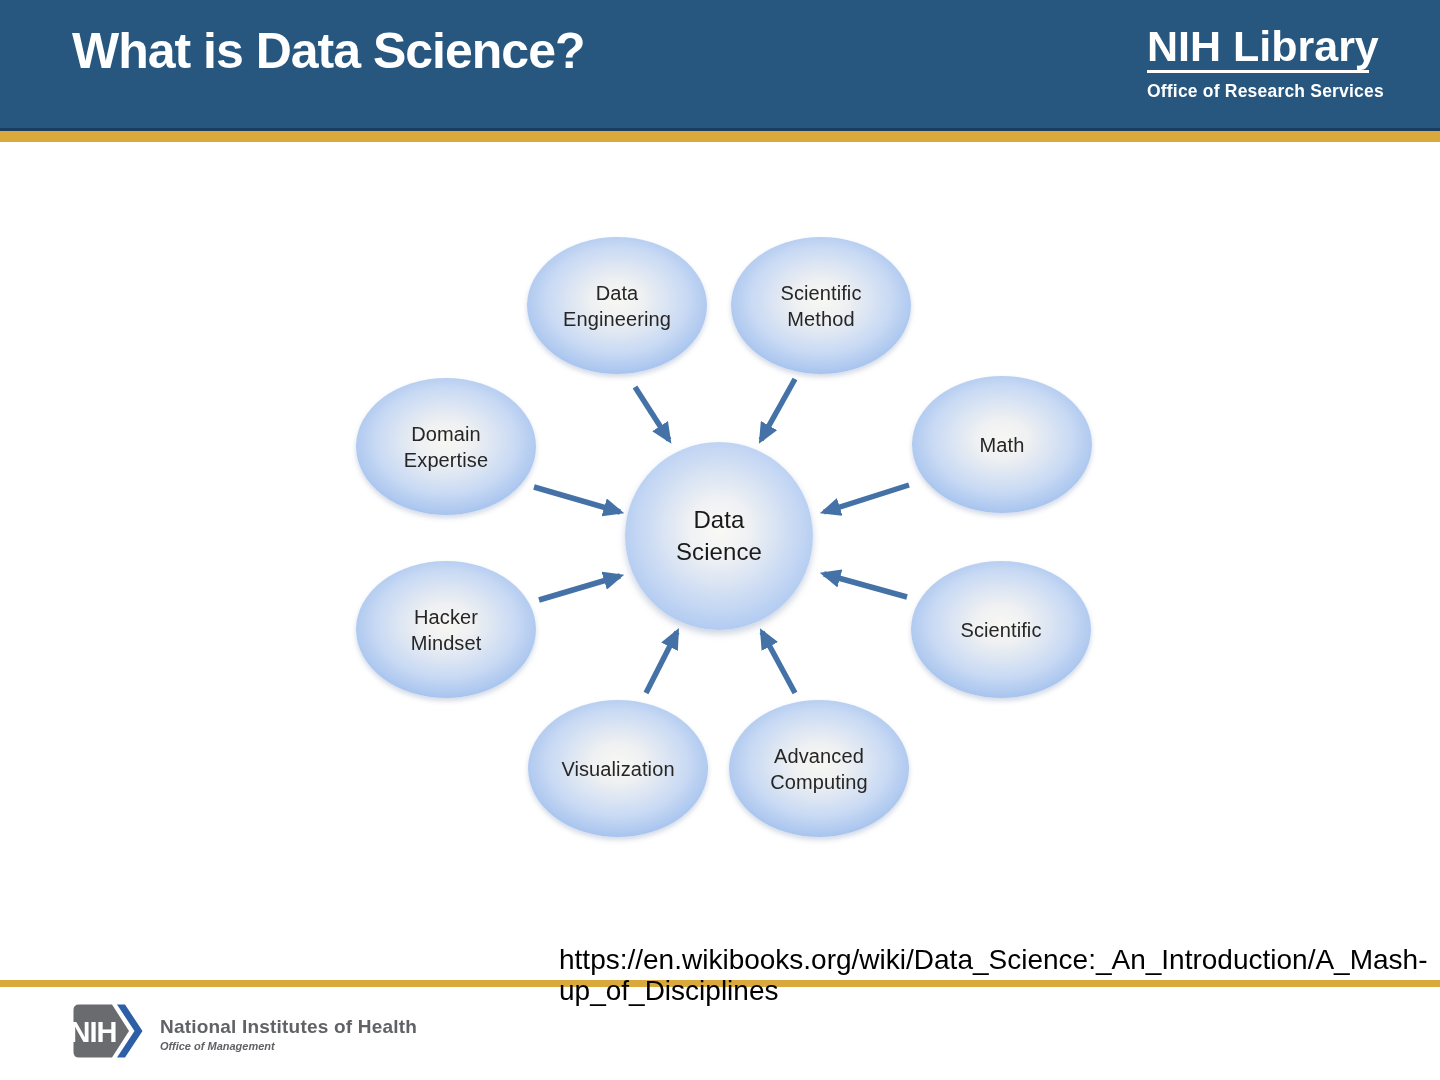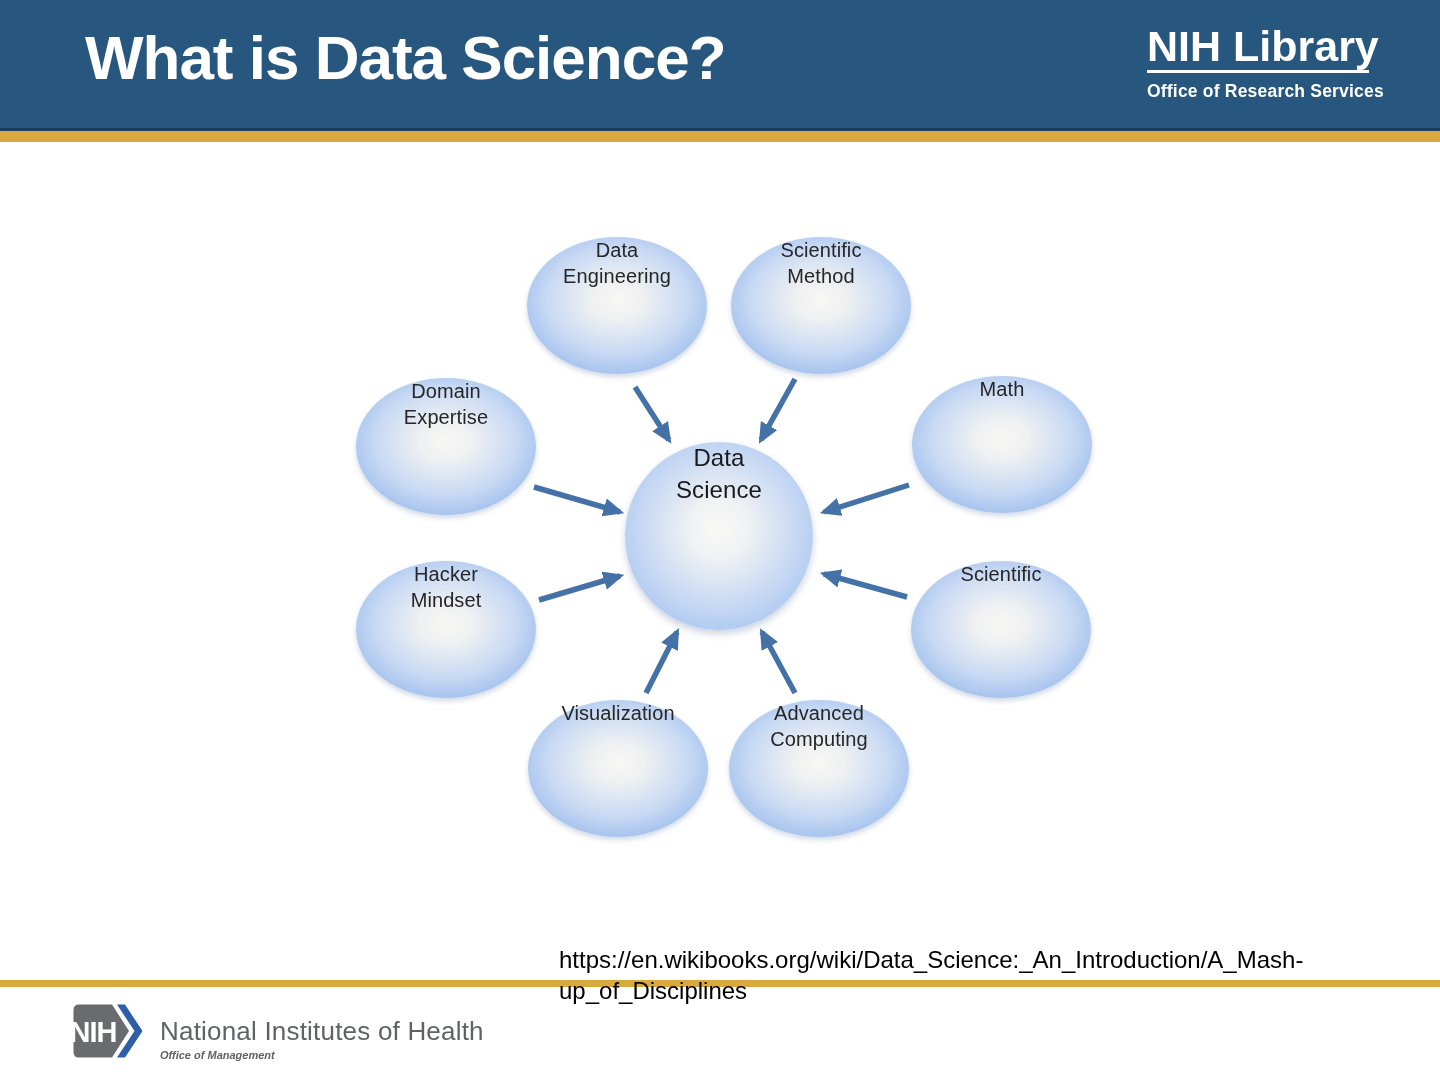--- a/index.html
+++ b/index.html
@@ -4,35 +4,35 @@
 <style>
   html,body{margin:0;padding:0;background:#888;}
   .slide{
     position:relative;width:1440px;height:1080px;background:#ffffff;
     overflow:hidden;font-family:"Liberation Sans",sans-serif;
   }
 
   
   .header-bar{position:absolute;left:0;top:0;width:1440px;height:128px;background:#27567F;}
   .page-title{
-    position:absolute;left:85px;top:22px;font-size:62px;font-weight:bold;
+    position:absolute;left:72px;top:22px;font-size:50px;font-weight:bold;
     color:#ffffff;letter-spacing:-1px;white-space:nowrap;
   }
   .header-edge{position:absolute;left:0;top:128px;width:1440px;height:3px;background:#1C3E5E;}
   .gold-bar{position:absolute;left:0;top:131px;width:1440px;height:11px;background:#D9A93E;}
 
   .nih-lib-logo{position:absolute;left:1147px;top:24px;width:222px;color:#fff;}
   .nll-title{font-size:43px;font-weight:bold;letter-spacing:0px;line-height:44px;white-space:nowrap;}
   .nll-rule{margin-top:2px;width:222px;height:3px;background:#ffffff;}
   .nll-sub{margin-top:8px;font-size:17.5px;font-weight:bold;letter-spacing:0.2px;white-space:nowrap;}
 
   
   .node{
     position:absolute;width:180px;height:137px;border-radius:50%;
-    display:flex;align-items:flex-start;justify-content:center;text-align:center;
+    display:flex;align-items:center;justify-content:center;text-align:center;
     background:radial-gradient(ellipse 62% 62% at 50% 46%,
       #f8f7f3 0%, #eef0f2 24%, #c9daf4 62%, #a6c3ee 88%, #9ab9e9 100%);
     box-shadow:0 3px 5px rgba(110,130,170,0.30);
   }
   .node-label{
     font-size:20px;line-height:26px;color:#262626;white-space:pre-line;
     letter-spacing:0.1px;
   }
   .n-eng {left:527px;top:237px;}
   .n-sci {left:731px;top:237px;}
@@ -49,28 +49,28 @@
     box-shadow:0 4px 7px rgba(110,130,170,0.35);
   }
   .n-center .node-label{font-size:24px;line-height:32px;color:#1a1a1a;}
 
   .arrows{position:absolute;left:0;top:0;width:1440px;height:1080px;pointer-events:none;}
   .arrow{stroke:#4472A7;stroke-width:5.5;fill:none;}
 
   
   .citation{
     position:absolute;left:559px;top:944px;width:860px;
-    font-size:24px;line-height:31px;color:#000000;white-space:pre-line;z-index:3;
+    font-size:28px;line-height:31px;color:#000000;white-space:pre-line;z-index:3;
   }
   .gold-line-bottom{position:absolute;left:0;top:980px;width:1440px;height:7px;background:#D9A93E;z-index:1;}
 
   
   .footer-logo{position:absolute;left:72px;top:1004px;z-index:2;}
   .footer-org{position:absolute;left:160px;top:1016px;z-index:2;color:#616265;}
-  .org-name{font-size:26px;font-weight:normal;letter-spacing:0.2px;white-space:nowrap;}
+  .org-name{font-size:19px;font-weight:bold;letter-spacing:0.2px;white-space:nowrap;}
   .office-name{font-size:11px;font-weight:bold;font-style:italic;margin-top:2px;white-space:nowrap;}
   .footer-right{
     position:absolute;top:1022px;right:38px;z-index:2;font-size:25px;white-space:nowrap;
   }
   .footer-library{color:#2B5F94;font-weight:bold;}
   .footer-sep{color:#7F8285;margin:0 8px;}
   .footer-url{color:#7F8285;}
 </style>
 </head>
 <body>

